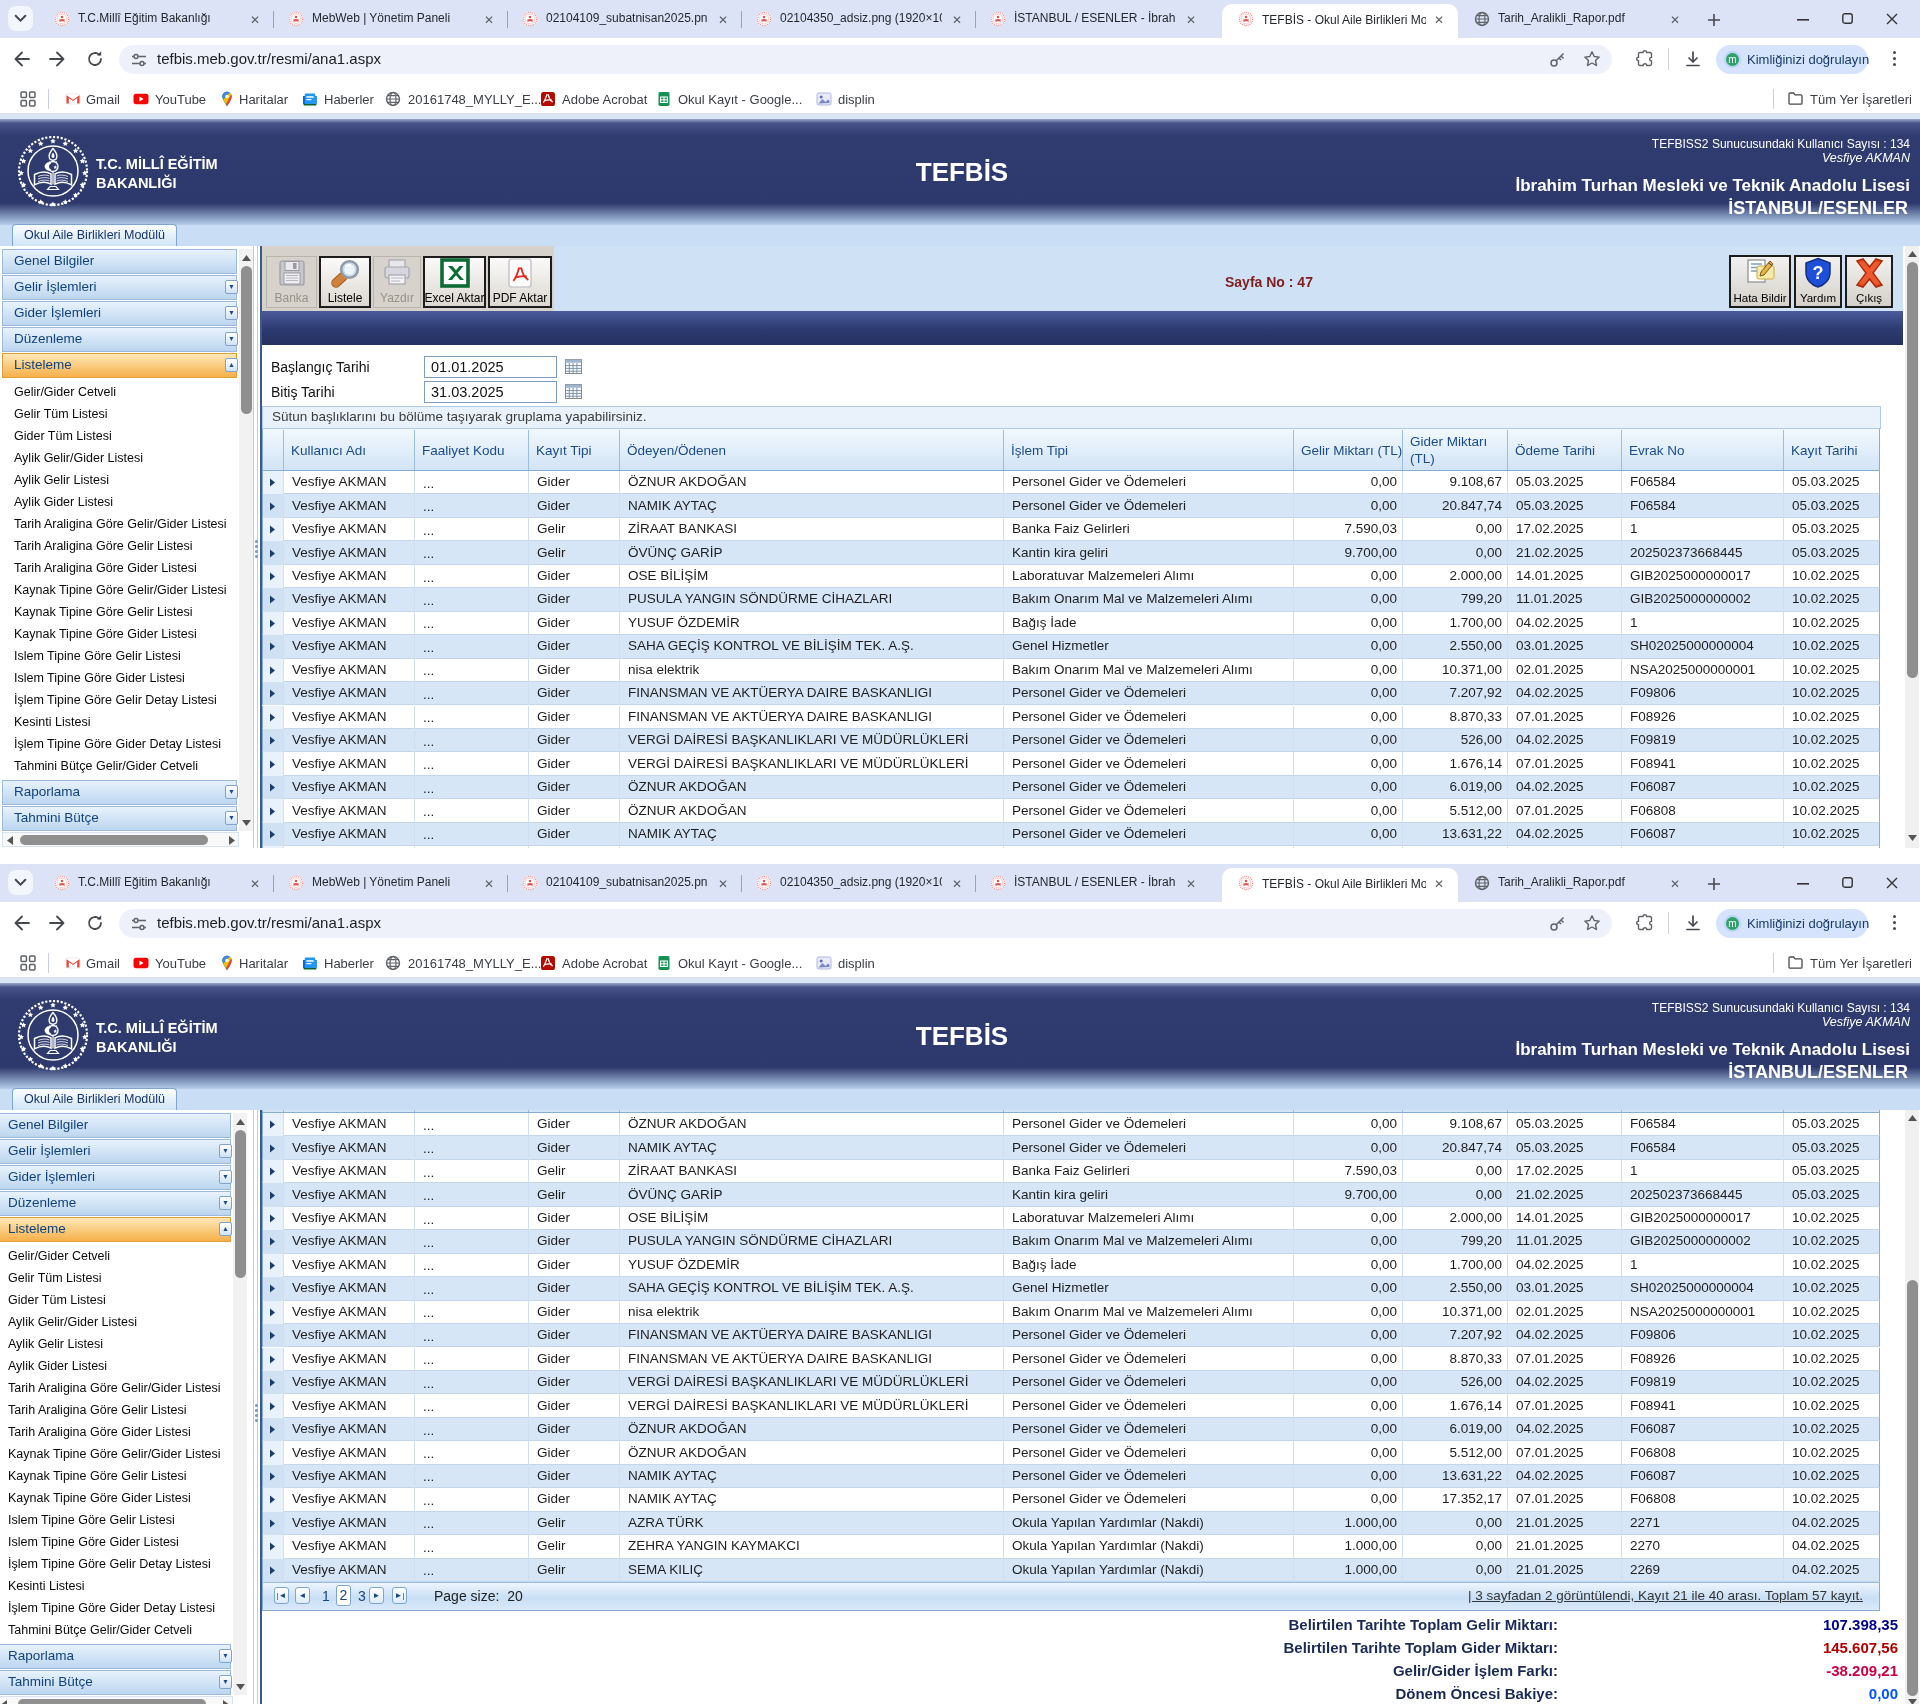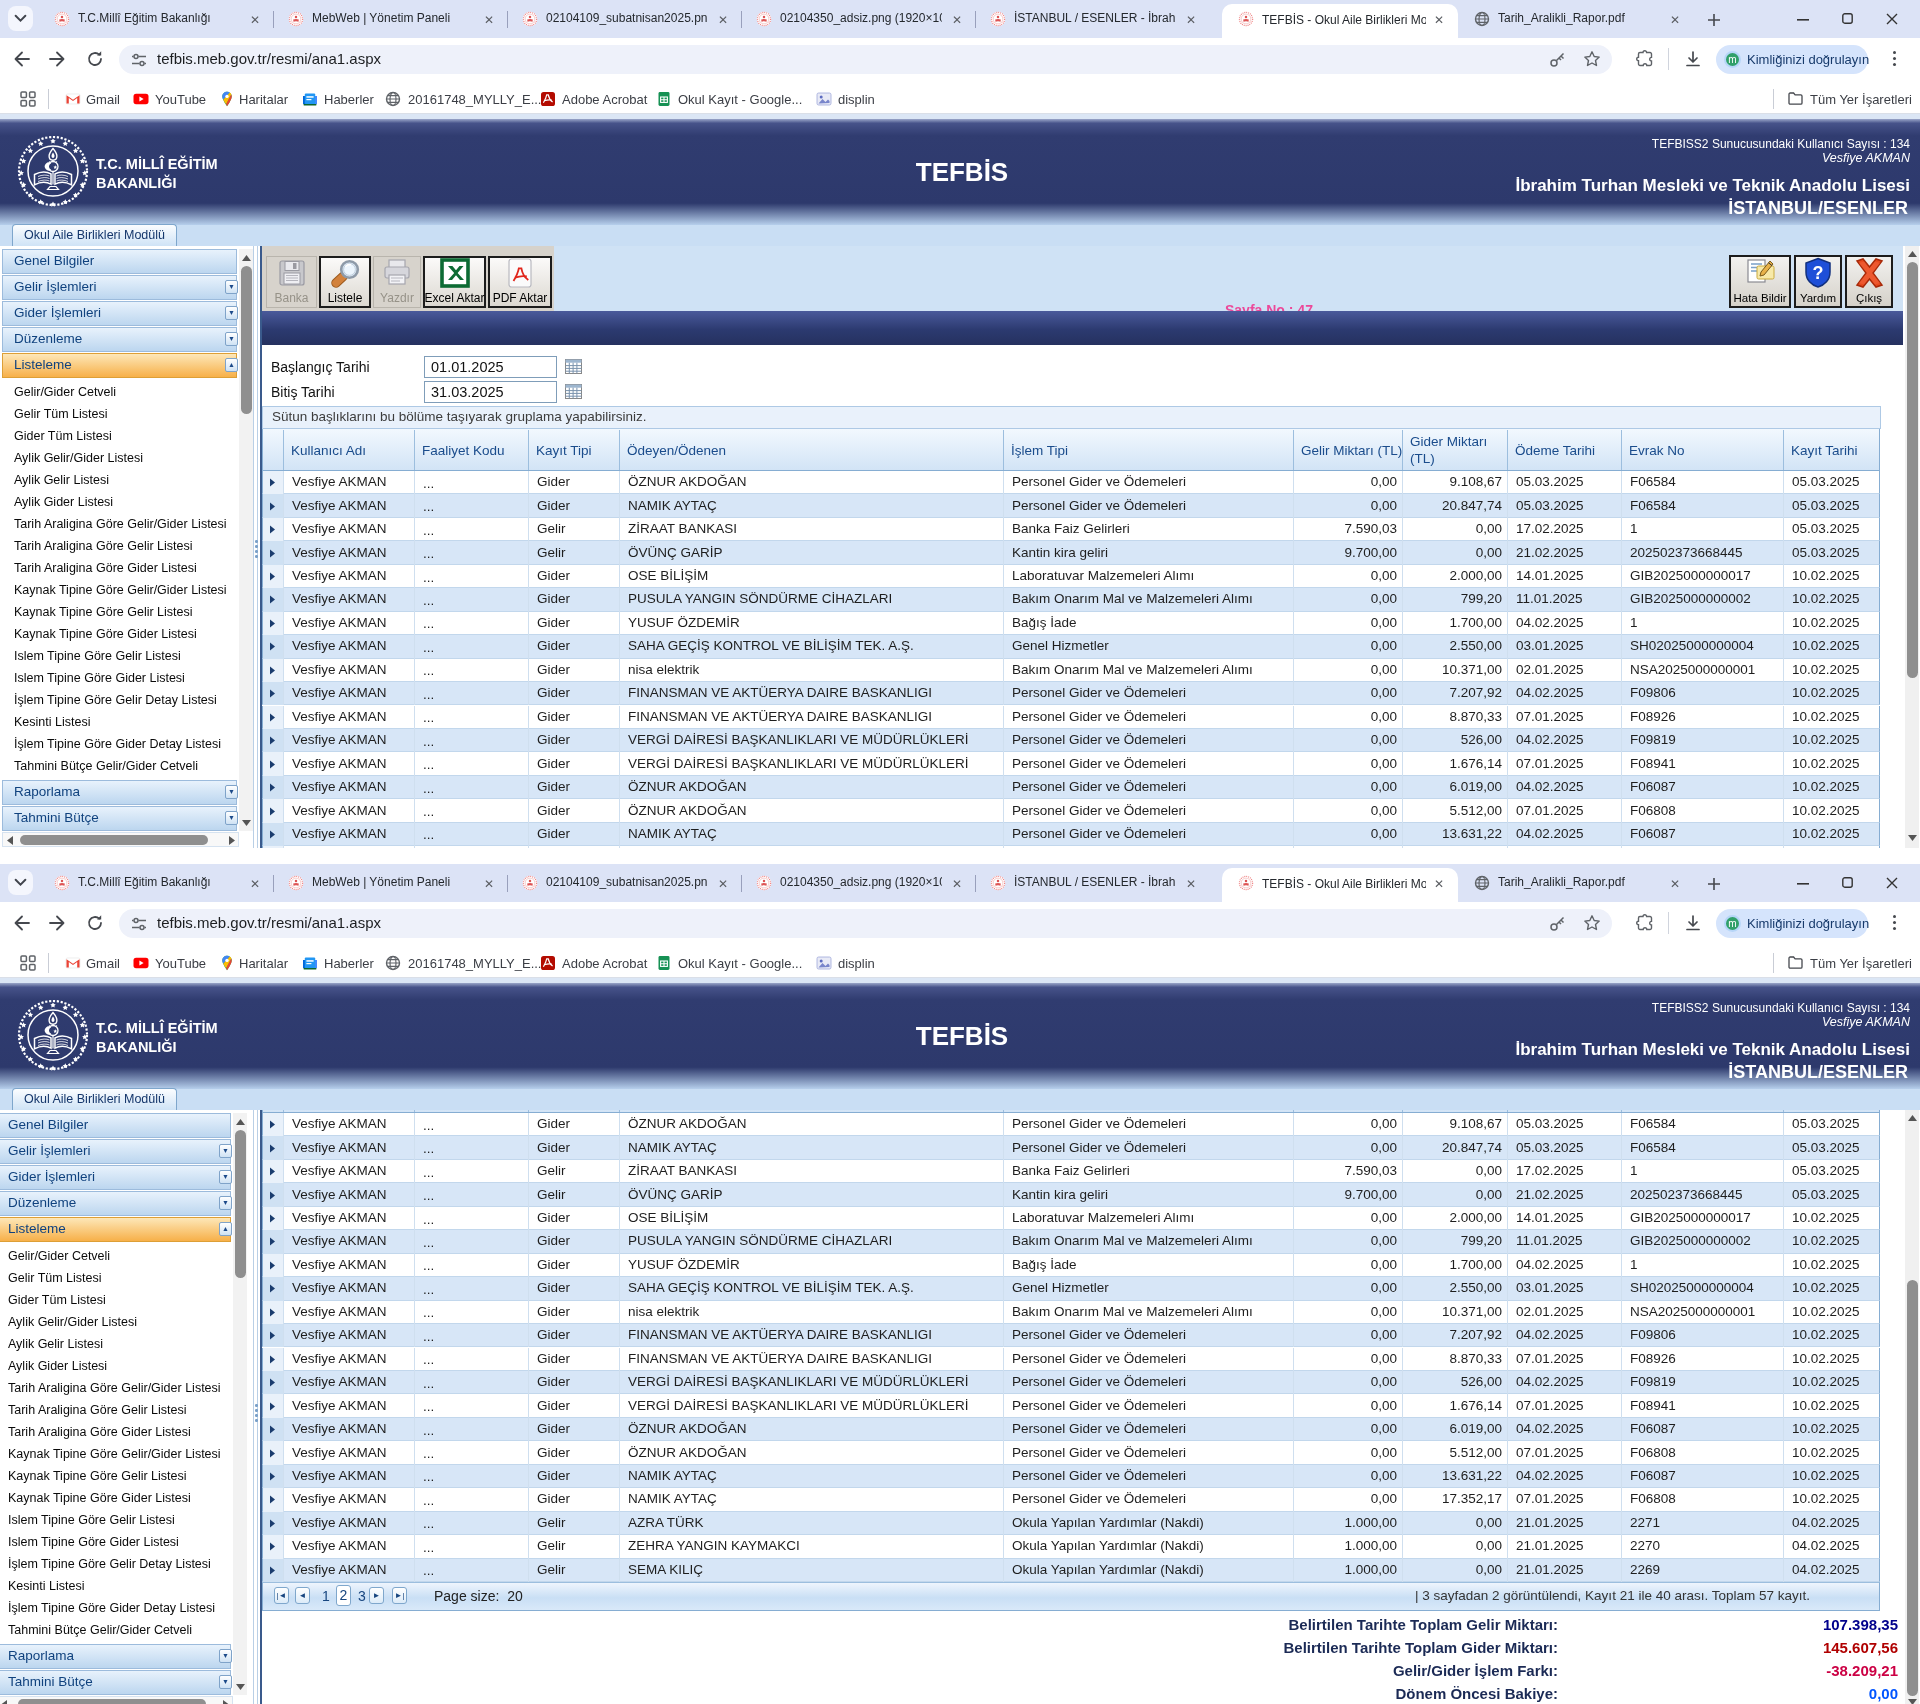--- a/index.html
+++ b/index.html
@@ -353,21 +353,21 @@
             <path d="M8 8l6.2 7L8 22h4l4-4.8L20 22h4l-6.4-7L23.5 8h-4l-3.5 4.3L12.4 8z" fill="#0d6b34"></path>
           </svg></div>
         <div style="position:absolute;left:161px;top:45px;width:63px;text-align:center;font-size:12px;white-space:nowrap;color:#000;">Excel Aktar</div>
         <div style="position:absolute;left:226px;top:10px;width:64px;height:52px;box-sizing:border-box;border:2px solid #1c1c1c;background:linear-gradient(#fbfaf9,#dcd8d1);"></div>
         <div style="position:absolute;left:226px;top:12px;width:64px;height:32px;text-align:center;"><svg width="28" height="30" viewBox="0 0 28 30">
             <rect x="3" y="1" width="22" height="28" rx="2.5" fill="#fbfbfb" stroke="#b9b9c0" stroke-width="1.2"></rect>
             <path d="M7.5 23c3.2-5.4 4.7-9.3 5.3-12.7h2.6c.7 4.1 2.7 8.7 6.9 11.7" stroke="#e1261c" stroke-width="1.8" fill="none"></path>
             <path d="M9 19.7c3.8-1.4 8.6-1.9 11.8-1.2" stroke="#e1261c" stroke-width="1.8" fill="none"></path>
           </svg></div>
         <div style="position:absolute;left:226px;top:45px;width:64px;text-align:center;font-size:12px;white-space:nowrap;color:#000;">PDF Aktar</div>
-        <div style="position:absolute;left:963px;top:28px;width:200px;font-size:14px;font-weight:bold;color:#ec4899;margin-top:28px;">Sayfa No : 47</div>
+        <div style="position:absolute;left:963px;top:28px;width:200px;font-size:14px;font-weight:bold;color:#7f1d1d;">Sayfa No : 47</div>
         <div style="position:absolute;left:1467px;top:9px;width:62px;height:53px;box-sizing:border-box;border:2px solid #1c1c1c;background:linear-gradient(#f2f1ef,#d5d1c9);"></div>
         <div style="position:absolute;left:1467px;top:11px;width:62px;height:34px;text-align:center;"><svg width="34" height="32" viewBox="0 0 34 32">
             <rect x="5" y="3" width="17" height="22" fill="#fff" stroke="#8a8a92" stroke-width="1.2"></rect>
             <path d="M8 7h11M8 10.5h11M8 14h7" stroke="#7aa0c8" stroke-width="1.4"></path>
             <rect x="14" y="9" width="17" height="13" rx="1.5" fill="#f7e9a8" stroke="#c9a93c" stroke-width="1"></rect>
             <path d="M27 4 18 15l-1 4 4-1 9-11z" fill="#e8b24a" stroke="#7a5a1a" stroke-width="1"></path>
             <path d="M25.5 5.8 29 8.6" stroke="#333" stroke-width="1"></path>
           </svg></div>
         <div style="position:absolute;left:1467px;top:46px;width:62px;text-align:center;font-size:11.5px;white-space:nowrap;color:#000;">Hata Bildir</div>
         <div style="position:absolute;left:1532px;top:9px;width:48px;height:53px;box-sizing:border-box;border:2px solid #1c1c1c;background:linear-gradient(#f2f1ef,#d5d1c9);"></div>
@@ -1729,21 +1729,21 @@
         <div style="position:absolute;left:1521px;top:670.55px;width:1px;height:23.45px;background:#cfdfef;"></div>
         <div style="position:absolute;left:0;top:694.00px;width:1618px;height:29px;box-sizing:border-box;background:linear-gradient(#eef5fd,#c9dff5 55%,#d9e9f9);border:1px solid #86add2;border-top:1px solid #9cbede;"></div>
         <div style="position:absolute;left:12px;top:699px;width:15px;height:17px;box-sizing:border-box;border:1px solid #7fa7cc;border-radius:3px;background:linear-gradient(#fff,#dcebf8);text-align:center;font-size:8px;line-height:15px;color:#17457f;">|◄</div>
         <div style="position:absolute;left:33px;top:699px;width:15px;height:17px;box-sizing:border-box;border:1px solid #7fa7cc;border-radius:3px;background:linear-gradient(#fff,#dcebf8);text-align:center;font-size:8px;line-height:15px;color:#17457f;">◄</div>
         <div style="position:absolute;left:57px;top:700px;width:14px;text-align:center;font-size:14px;color:#17457f;">1</div>
         <div style="position:absolute;left:74px;top:697px;width:15px;height:21px;box-sizing:border-box;border:1px solid #7fa7cc;border-radius:3px;background:#fff;text-align:center;font-size:14px;line-height:19px;color:#17457f;">2</div>
         <div style="position:absolute;left:93px;top:700px;width:14px;text-align:center;font-size:14px;color:#17457f;">3</div>
         <div style="position:absolute;left:107px;top:699px;width:15px;height:17px;box-sizing:border-box;border:1px solid #7fa7cc;border-radius:3px;background:linear-gradient(#fff,#dcebf8);text-align:center;font-size:8px;line-height:15px;color:#17457f;">►</div>
         <div style="position:absolute;left:130px;top:699px;width:15px;height:17px;box-sizing:border-box;border:1px solid #7fa7cc;border-radius:3px;background:linear-gradient(#fff,#dcebf8);text-align:center;font-size:8px;line-height:15px;color:#17457f;">►|</div>
         <div style="position:absolute;left:172px;top:700px;font-size:14px;color:#222;">Page size:&nbsp;&nbsp;20</div>
-        <div style="position:absolute;left:1100px;top:700px;width:501px;text-align:center;font-size:13.5px;color:#333;">| 3 sayfadan 2 görüntülendi, Kayıt 21 ile 40 arası. Toplam 57 kayıt.</div>
+        <div style="position:absolute;left:1100px;top:700px;width:501px;text-align:right;font-size:13.5px;color:#333;text-decoration:underline;">| 3 sayfadan 2 görüntülendi, Kayıt 21 ile 40 arası. Toplam 57 kayıt.</div>
         <div style="position:absolute;left:700px;top:727.5px;width:596px;text-align:right;font-size:15px;font-weight:bold;color:#1b2a55;">Belirtilen Tarihte Toplam Gelir Miktarı:</div>
         <div style="position:absolute;left:1300px;top:727.5px;width:336px;text-align:right;font-size:15px;font-weight:bold;color:#00008c;">107.398,35</div>
         <div style="position:absolute;left:700px;top:750.8px;width:596px;text-align:right;font-size:15px;font-weight:bold;color:#1b2a55;">Belirtilen Tarihte Toplam Gider Miktarı:</div>
         <div style="position:absolute;left:1300px;top:750.8px;width:336px;text-align:right;font-size:15px;font-weight:bold;color:#b00000;">145.607,56</div>
         <div style="position:absolute;left:700px;top:774.1px;width:596px;text-align:right;font-size:15px;font-weight:bold;color:#1b2a55;">Gelir/Gider İşlem Farkı:</div>
         <div style="position:absolute;left:1300px;top:774.1px;width:336px;text-align:right;font-size:15px;font-weight:bold;color:#cc0044;">-38.209,21</div>
         <div style="position:absolute;left:700px;top:797.4px;width:596px;text-align:right;font-size:15px;font-weight:bold;color:#1b2a55;">Dönem Öncesi Bakiye:</div>
         <div style="position:absolute;left:1300px;top:797.4px;width:336px;text-align:right;font-size:15px;font-weight:bold;color:#0055ff;">0,00</div>
       </div>
     </div>

